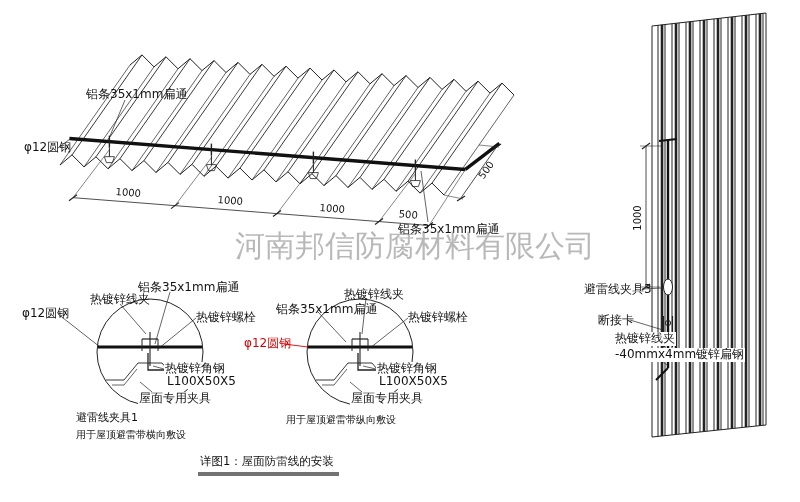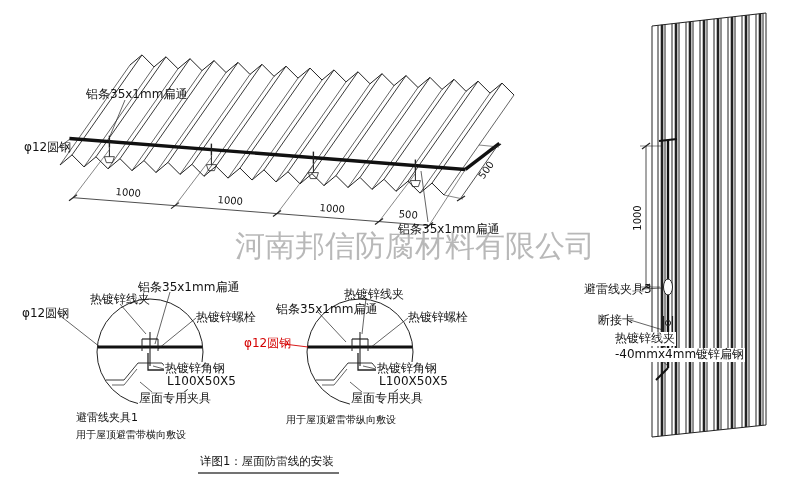--- a/index.html
+++ b/index.html
@@ -6,21 +6,21 @@
   html,body{width:800px;height:502px;background:#fff;overflow:hidden;
     font-family:"DejaVu Sans","Liberation Sans",sans-serif;color:#111}
   .canvas{position:absolute;left:0;top:0;width:800px;height:502px;background:#fff}
   svg{position:absolute;left:0;top:0}
   svg text{font-size:10px;fill:#111;font-family:"DejaVu Sans","Liberation Sans",sans-serif}
   .lbl{position:absolute;font-size:12px;line-height:1.15;white-space:nowrap;color:#111}
   .lbl.red{color:#d40000}
   .lbl.masked{background:#fff;padding:0 1px}
   .title-block{position:absolute;font-size:11px;color:#111}
   .title-block .sub{font-size:10px;margin-top:3px}
-  .caption{position:absolute;font-size:11.5px;color:#111;border-bottom:2px solid #737373;
+  .caption{position:absolute;font-size:11.5px;color:#111;border-bottom:4px solid #737373;
     padding:0 5px 3px 2px;white-space:nowrap}
   .watermark{position:absolute;left:235px;top:226px;font-size:30px;color:#8e8e8e;opacity:.62;
     letter-spacing:0;font-family:Liberation Mono, monospace;white-space:nowrap;z-index:9}
 </style>
 </head>
 <body>
 
 <div class="canvas">
 
   <svg id="art" width="800" height="502" viewBox="0 0 800 502">

